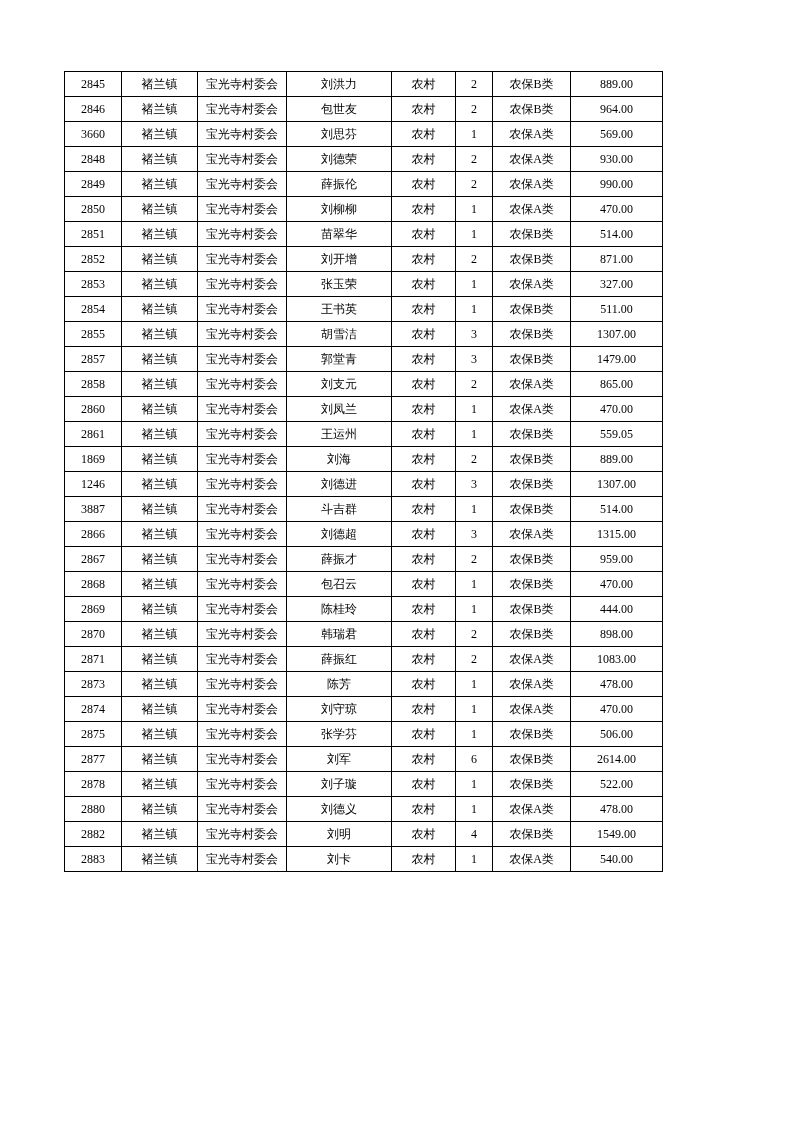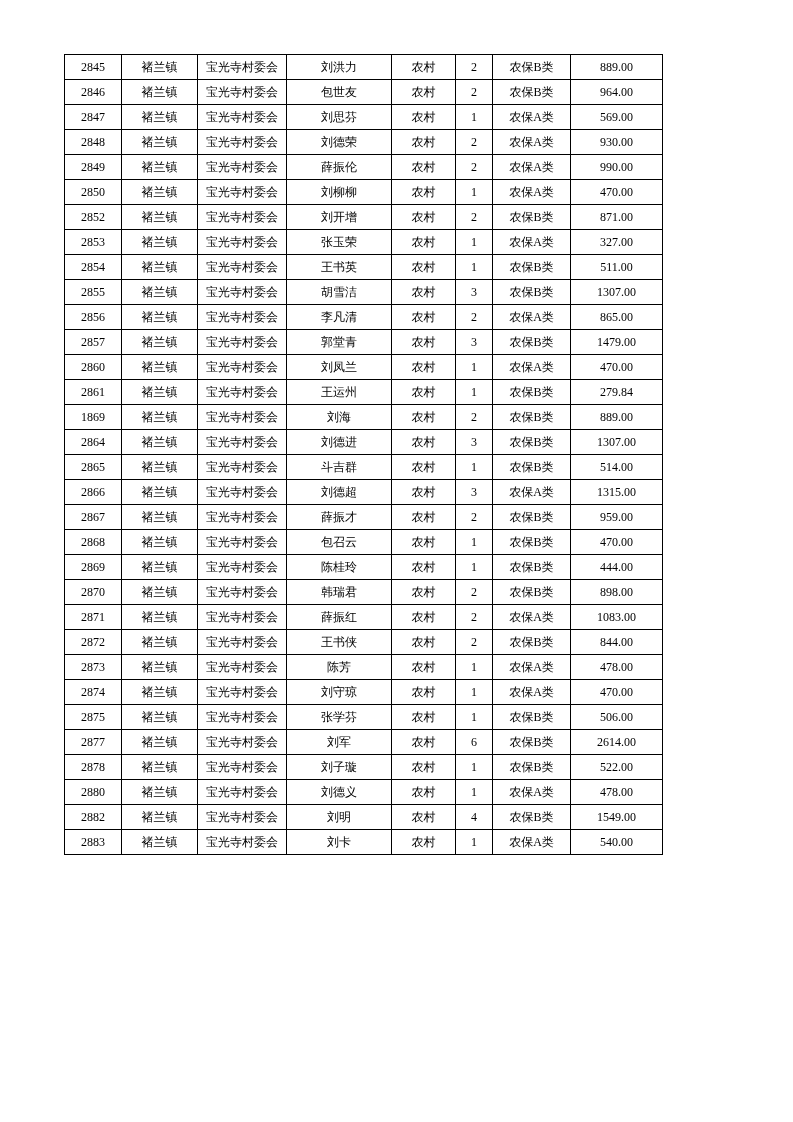--- a/index.html
+++ b/index.html
@@ -13,21 +13,21 @@
     color: #000000;
   }
   .page {
     position: relative;
     width: 793px;
     height: 1122px;
     background: #ffffff;
   }
   .sheet {
     position: absolute;
-    top: 54px;
+    top: 71px;
     left: 64px;
     font-family: Liberation Serif, serif;
   }
   table.data-table {
     border-collapse: collapse;
     table-layout: fixed;
   }
   table.data-table td {
     border: 1px solid #000000;
     height: 24px;
@@ -82,21 +82,21 @@
             <td class="cell-serial">2846</td>
             <td class="cell-town">褚兰镇</td>
             <td class="cell-committee">宝光寺村委会</td>
             <td class="cell-name">包世友</td>
             <td class="cell-residence">农村</td>
             <td class="cell-count">2</td>
             <td class="cell-category">农保B类</td>
             <td class="cell-amount">964.00</td>
           </tr>
           <tr>
-            <td class="cell-serial">2847</td>
+            <td class="cell-serial">3660</td>
             <td class="cell-town">褚兰镇</td>
             <td class="cell-committee">宝光寺村委会</td>
             <td class="cell-name">刘思芬</td>
             <td class="cell-residence">农村</td>
             <td class="cell-count">1</td>
             <td class="cell-category">农保A类</td>
             <td class="cell-amount">569.00</td>
           </tr>
           <tr>
             <td class="cell-serial">2848</td>
@@ -122,20 +122,30 @@
             <td class="cell-serial">2850</td>
             <td class="cell-town">褚兰镇</td>
             <td class="cell-committee">宝光寺村委会</td>
             <td class="cell-name">刘柳柳</td>
             <td class="cell-residence">农村</td>
             <td class="cell-count">1</td>
             <td class="cell-category">农保A类</td>
             <td class="cell-amount">470.00</td>
           </tr>
           <tr>
+            <td class="cell-serial">2851</td>
+            <td class="cell-town">褚兰镇</td>
+            <td class="cell-committee">宝光寺村委会</td>
+            <td class="cell-name">苗翠华</td>
+            <td class="cell-residence">农村</td>
+            <td class="cell-count">1</td>
+            <td class="cell-category">农保B类</td>
+            <td class="cell-amount">514.00</td>
+          </tr>
+          <tr>
             <td class="cell-serial">2852</td>
             <td class="cell-town">褚兰镇</td>
             <td class="cell-committee">宝光寺村委会</td>
             <td class="cell-name">刘开增</td>
             <td class="cell-residence">农村</td>
             <td class="cell-count">2</td>
             <td class="cell-category">农保B类</td>
             <td class="cell-amount">871.00</td>
           </tr>
           <tr>
@@ -162,120 +172,120 @@
             <td class="cell-serial">2855</td>
             <td class="cell-town">褚兰镇</td>
             <td class="cell-committee">宝光寺村委会</td>
             <td class="cell-name">胡雪洁</td>
             <td class="cell-residence">农村</td>
             <td class="cell-count">3</td>
             <td class="cell-category">农保B类</td>
             <td class="cell-amount">1307.00</td>
           </tr>
           <tr>
-            <td class="cell-serial">2856</td>
-            <td class="cell-town">褚兰镇</td>
-            <td class="cell-committee">宝光寺村委会</td>
-            <td class="cell-name">李凡清</td>
+            <td class="cell-serial">2857</td>
+            <td class="cell-town">褚兰镇</td>
+            <td class="cell-committee">宝光寺村委会</td>
+            <td class="cell-name">郭堂青</td>
+            <td class="cell-residence">农村</td>
+            <td class="cell-count">3</td>
+            <td class="cell-category">农保B类</td>
+            <td class="cell-amount">1479.00</td>
+          </tr>
+          <tr>
+            <td class="cell-serial">2858</td>
+            <td class="cell-town">褚兰镇</td>
+            <td class="cell-committee">宝光寺村委会</td>
+            <td class="cell-name">刘支元</td>
             <td class="cell-residence">农村</td>
             <td class="cell-count">2</td>
             <td class="cell-category">农保A类</td>
             <td class="cell-amount">865.00</td>
           </tr>
           <tr>
-            <td class="cell-serial">2857</td>
-            <td class="cell-town">褚兰镇</td>
-            <td class="cell-committee">宝光寺村委会</td>
-            <td class="cell-name">郭堂青</td>
+            <td class="cell-serial">2860</td>
+            <td class="cell-town">褚兰镇</td>
+            <td class="cell-committee">宝光寺村委会</td>
+            <td class="cell-name">刘凤兰</td>
+            <td class="cell-residence">农村</td>
+            <td class="cell-count">1</td>
+            <td class="cell-category">农保A类</td>
+            <td class="cell-amount">470.00</td>
+          </tr>
+          <tr>
+            <td class="cell-serial">2861</td>
+            <td class="cell-town">褚兰镇</td>
+            <td class="cell-committee">宝光寺村委会</td>
+            <td class="cell-name">王运州</td>
+            <td class="cell-residence">农村</td>
+            <td class="cell-count">1</td>
+            <td class="cell-category">农保B类</td>
+            <td class="cell-amount">559.05</td>
+          </tr>
+          <tr>
+            <td class="cell-serial">1869</td>
+            <td class="cell-town">褚兰镇</td>
+            <td class="cell-committee">宝光寺村委会</td>
+            <td class="cell-name">刘海</td>
+            <td class="cell-residence">农村</td>
+            <td class="cell-count">2</td>
+            <td class="cell-category">农保B类</td>
+            <td class="cell-amount">889.00</td>
+          </tr>
+          <tr>
+            <td class="cell-serial">1246</td>
+            <td class="cell-town">褚兰镇</td>
+            <td class="cell-committee">宝光寺村委会</td>
+            <td class="cell-name">刘德进</td>
             <td class="cell-residence">农村</td>
             <td class="cell-count">3</td>
             <td class="cell-category">农保B类</td>
-            <td class="cell-amount">1479.00</td>
-          </tr>
-          <tr>
-            <td class="cell-serial">2860</td>
-            <td class="cell-town">褚兰镇</td>
-            <td class="cell-committee">宝光寺村委会</td>
-            <td class="cell-name">刘凤兰</td>
-            <td class="cell-residence">农村</td>
-            <td class="cell-count">1</td>
-            <td class="cell-category">农保A类</td>
+            <td class="cell-amount">1307.00</td>
+          </tr>
+          <tr>
+            <td class="cell-serial">3887</td>
+            <td class="cell-town">褚兰镇</td>
+            <td class="cell-committee">宝光寺村委会</td>
+            <td class="cell-name">斗吉群</td>
+            <td class="cell-residence">农村</td>
+            <td class="cell-count">1</td>
+            <td class="cell-category">农保B类</td>
+            <td class="cell-amount">514.00</td>
+          </tr>
+          <tr>
+            <td class="cell-serial">2866</td>
+            <td class="cell-town">褚兰镇</td>
+            <td class="cell-committee">宝光寺村委会</td>
+            <td class="cell-name">刘德超</td>
+            <td class="cell-residence">农村</td>
+            <td class="cell-count">3</td>
+            <td class="cell-category">农保A类</td>
+            <td class="cell-amount">1315.00</td>
+          </tr>
+          <tr>
+            <td class="cell-serial">2867</td>
+            <td class="cell-town">褚兰镇</td>
+            <td class="cell-committee">宝光寺村委会</td>
+            <td class="cell-name">薛振才</td>
+            <td class="cell-residence">农村</td>
+            <td class="cell-count">2</td>
+            <td class="cell-category">农保B类</td>
+            <td class="cell-amount">959.00</td>
+          </tr>
+          <tr>
+            <td class="cell-serial">2868</td>
+            <td class="cell-town">褚兰镇</td>
+            <td class="cell-committee">宝光寺村委会</td>
+            <td class="cell-name">包召云</td>
+            <td class="cell-residence">农村</td>
+            <td class="cell-count">1</td>
+            <td class="cell-category">农保B类</td>
             <td class="cell-amount">470.00</td>
           </tr>
           <tr>
-            <td class="cell-serial">2861</td>
-            <td class="cell-town">褚兰镇</td>
-            <td class="cell-committee">宝光寺村委会</td>
-            <td class="cell-name">王运州</td>
-            <td class="cell-residence">农村</td>
-            <td class="cell-count">1</td>
-            <td class="cell-category">农保B类</td>
-            <td class="cell-amount">279.84</td>
-          </tr>
-          <tr>
-            <td class="cell-serial">1869</td>
-            <td class="cell-town">褚兰镇</td>
-            <td class="cell-committee">宝光寺村委会</td>
-            <td class="cell-name">刘海</td>
-            <td class="cell-residence">农村</td>
-            <td class="cell-count">2</td>
-            <td class="cell-category">农保B类</td>
-            <td class="cell-amount">889.00</td>
-          </tr>
-          <tr>
-            <td class="cell-serial">2864</td>
-            <td class="cell-town">褚兰镇</td>
-            <td class="cell-committee">宝光寺村委会</td>
-            <td class="cell-name">刘德进</td>
-            <td class="cell-residence">农村</td>
-            <td class="cell-count">3</td>
-            <td class="cell-category">农保B类</td>
-            <td class="cell-amount">1307.00</td>
-          </tr>
-          <tr>
-            <td class="cell-serial">2865</td>
-            <td class="cell-town">褚兰镇</td>
-            <td class="cell-committee">宝光寺村委会</td>
-            <td class="cell-name">斗吉群</td>
-            <td class="cell-residence">农村</td>
-            <td class="cell-count">1</td>
-            <td class="cell-category">农保B类</td>
-            <td class="cell-amount">514.00</td>
-          </tr>
-          <tr>
-            <td class="cell-serial">2866</td>
-            <td class="cell-town">褚兰镇</td>
-            <td class="cell-committee">宝光寺村委会</td>
-            <td class="cell-name">刘德超</td>
-            <td class="cell-residence">农村</td>
-            <td class="cell-count">3</td>
-            <td class="cell-category">农保A类</td>
-            <td class="cell-amount">1315.00</td>
-          </tr>
-          <tr>
-            <td class="cell-serial">2867</td>
-            <td class="cell-town">褚兰镇</td>
-            <td class="cell-committee">宝光寺村委会</td>
-            <td class="cell-name">薛振才</td>
-            <td class="cell-residence">农村</td>
-            <td class="cell-count">2</td>
-            <td class="cell-category">农保B类</td>
-            <td class="cell-amount">959.00</td>
-          </tr>
-          <tr>
-            <td class="cell-serial">2868</td>
-            <td class="cell-town">褚兰镇</td>
-            <td class="cell-committee">宝光寺村委会</td>
-            <td class="cell-name">包召云</td>
-            <td class="cell-residence">农村</td>
-            <td class="cell-count">1</td>
-            <td class="cell-category">农保B类</td>
-            <td class="cell-amount">470.00</td>
-          </tr>
-          <tr>
             <td class="cell-serial">2869</td>
             <td class="cell-town">褚兰镇</td>
             <td class="cell-committee">宝光寺村委会</td>
             <td class="cell-name">陈桂玲</td>
             <td class="cell-residence">农村</td>
             <td class="cell-count">1</td>
             <td class="cell-category">农保B类</td>
             <td class="cell-amount">444.00</td>
           </tr>
           <tr>
@@ -290,30 +300,20 @@
           </tr>
           <tr>
             <td class="cell-serial">2871</td>
             <td class="cell-town">褚兰镇</td>
             <td class="cell-committee">宝光寺村委会</td>
             <td class="cell-name">薛振红</td>
             <td class="cell-residence">农村</td>
             <td class="cell-count">2</td>
             <td class="cell-category">农保A类</td>
             <td class="cell-amount">1083.00</td>
-          </tr>
-          <tr>
-            <td class="cell-serial">2872</td>
-            <td class="cell-town">褚兰镇</td>
-            <td class="cell-committee">宝光寺村委会</td>
-            <td class="cell-name">王书侠</td>
-            <td class="cell-residence">农村</td>
-            <td class="cell-count">2</td>
-            <td class="cell-category">农保B类</td>
-            <td class="cell-amount">844.00</td>
           </tr>
           <tr>
             <td class="cell-serial">2873</td>
             <td class="cell-town">褚兰镇</td>
             <td class="cell-committee">宝光寺村委会</td>
             <td class="cell-name">陈芳</td>
             <td class="cell-residence">农村</td>
             <td class="cell-count">1</td>
             <td class="cell-category">农保A类</td>
             <td class="cell-amount">478.00</td>

